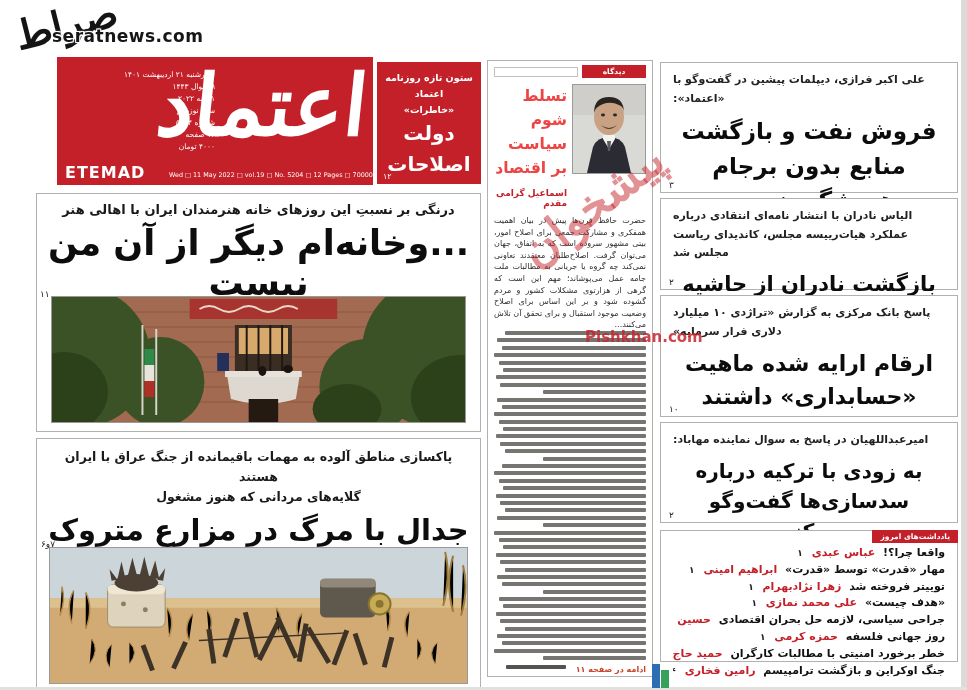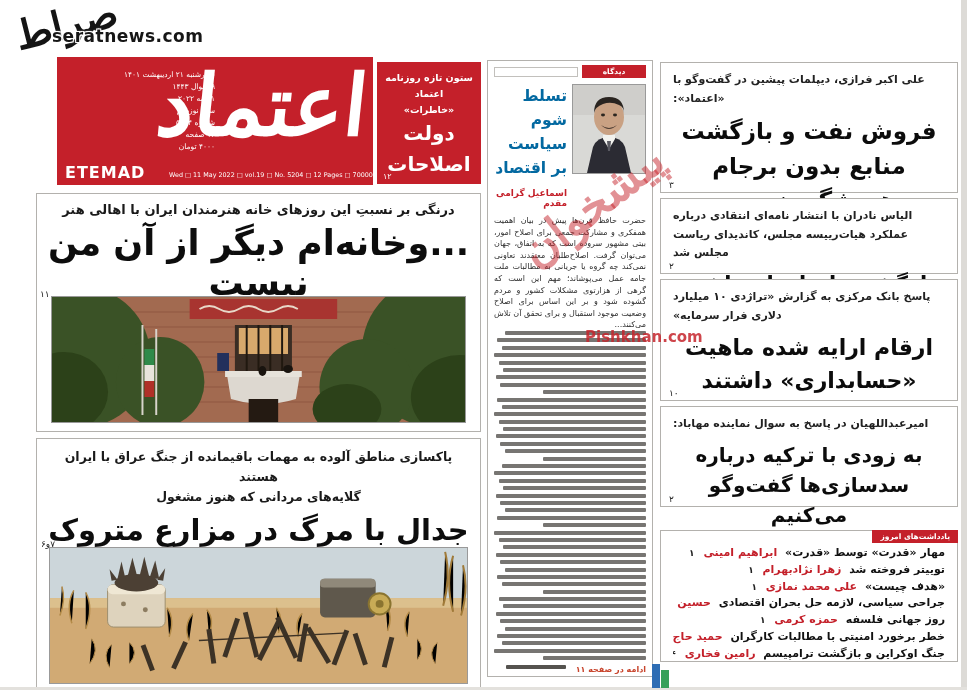--- a/index.html
+++ b/index.html
@@ -35,21 +35,21 @@
 
   
   #opinion{left:487px;top:60px;width:166px;height:617px;padding:4px 6px;}
   #opinion-header{display:flex;height:13px;}
   #opinion-header .oh-blank{flex:1;border:1px solid #c2c0bc;margin:2px 4px 1px 0;}
   #opinion-tab{width:64px;background:#c4202a;color:#fff;font-size:7.5px;font-weight:bold;
     text-align:center;line-height:13px;}
   #opinion-top{display:flex;direction:rtl;margin-top:6px;gap:5px;}
   #opinion-photo{width:72px;height:88px;border:1px solid #9a9a9a;flex:0 0 auto;}
   #opinion-titlewrap{flex:1;text-align:right;}
-  #opinion-title{font-size:15.5px;font-weight:bold;color:#0369a1;line-height:1.55;}
+  #opinion-title{font-size:15.5px;font-weight:bold;color:#ef4444;line-height:1.55;}
   #opinion-author{color:#c4202a;font-size:9px;font-weight:bold;text-align:right;margin-top:8px;}
   #opinion-body{margin-top:7px;height:448px;overflow:hidden;font-size:8px;color:#2e2e2e;
     text-align:justify;line-height:1.45;}
   .skel{height:4px;background:#777572;margin:0 0 3.4px 0;border-radius:1px;}
   #opinion-continue{display:flex;direction:rtl;justify-content:space-between;margin-top:2px;padding-left:12px;}
   #opinion-continue .bar{height:4px;background:#55534f;width:60px;border-radius:1px;}
   #opinion-continue .cont{color:#c8442c;font-size:8px;font-weight:bold;}
 
   
   #pishkhan-word{left:492px;top:178px;width:200px;text-align:center;font-size:46px;font-weight:bold;
@@ -350,21 +350,21 @@
   </div>
 
   <div class="abs" id="right-col">
     <div class="news-item" style="height: 131px;">
       <div class="kicker">علی اکبر فرازی، دیپلمات پیشین در گفت‌وگو با «اعتماد»:</div>
       <div class="headline hl-23">فروش نفت و بازگشت منابع بدون برجام همیشگی نیست</div>
       <div class="subhead">طرح شروط غیر عملی به مذاکرات احیای برجام آسیب می‌زند</div>
       <div class="page-num">۳</div>
     </div>
 
-    <div class="news-item" style="height: 76px;">
+    <div class="news-item" style="height: 92px;">
       <div class="kicker">الیاس نادران با انتشار نامه‌ای انتقادی درباره عملکرد هیات‌رییسه مجلس، کاندیدای ریاست مجلس شد</div>
       <div class="headline hl-21">بازگشت نادران از حاشیه به متن</div>
 
       <div class="page-num">۲</div>
     </div>
 
     <div class="news-item" style="height: 122px;">
       <div class="kicker">پاسخ بانک مرکزی به گزارش «تراژدی ۱۰ میلیارد دلاری فرار سرمایه»</div>
       <div class="headline hl-22">ارقام ارایه شده ماهیت «حسابداری» داشتند</div>
 
@@ -375,20 +375,25 @@
       <div class="kicker">امیرعبداللهیان در پاسخ به سوال نماینده مهاباد:</div>
       <div class="headline hl-20">به زودی با ترکیه درباره سدسازی‌ها گفت‌وگو می‌کنیم</div>
 
       <div class="page-num">۲</div>
     </div>
   </div>
 
   <div class="box" id="notes-box">
     <div id="notes-tab">یادداشت‌های امروز</div>
     <div id="notes-list">
+    <div class="note-row">
+      <span class="title">واقعا چرا؟!</span>
+      <span class="author">عباس عبدی</span>
+      <span class="pg">۱</span>
+    </div>
 
     <div class="note-row">
       <span class="title">مهار «قدرت» توسط «قدرت»</span>
       <span class="author">ابراهیم امینی</span>
       <span class="pg">۱</span>
     </div>
 
     <div class="note-row">
       <span class="title">توییتر فروخته شد</span>
       <span class="author">زهرا نژادبهرام</span>

